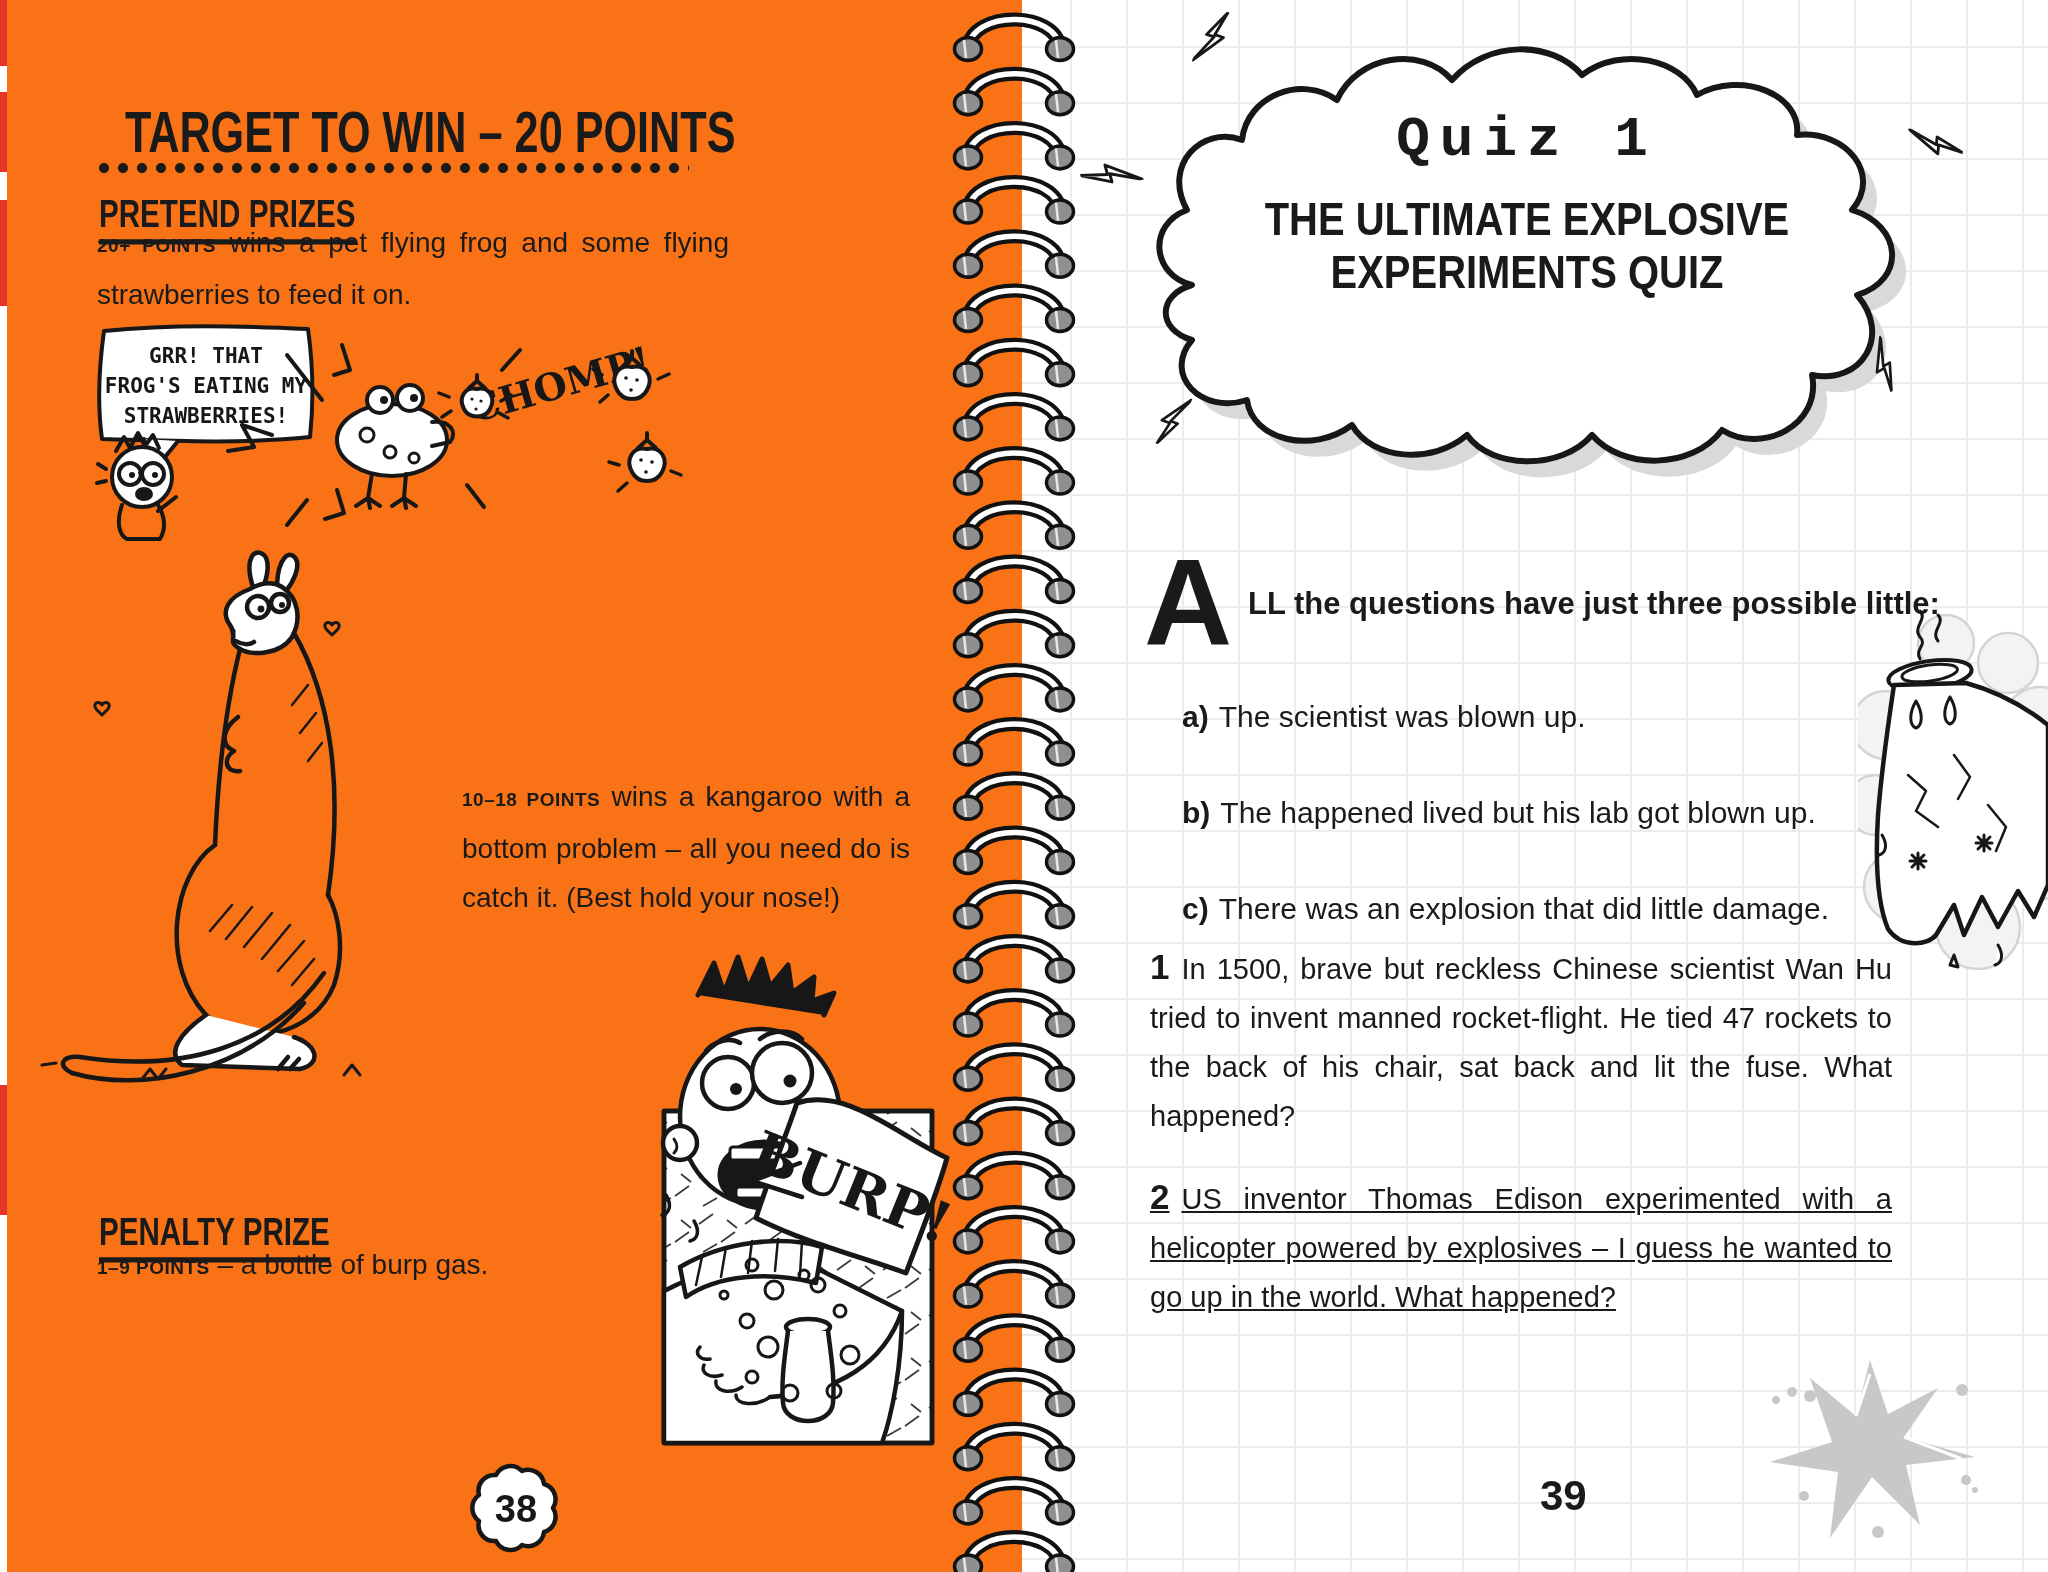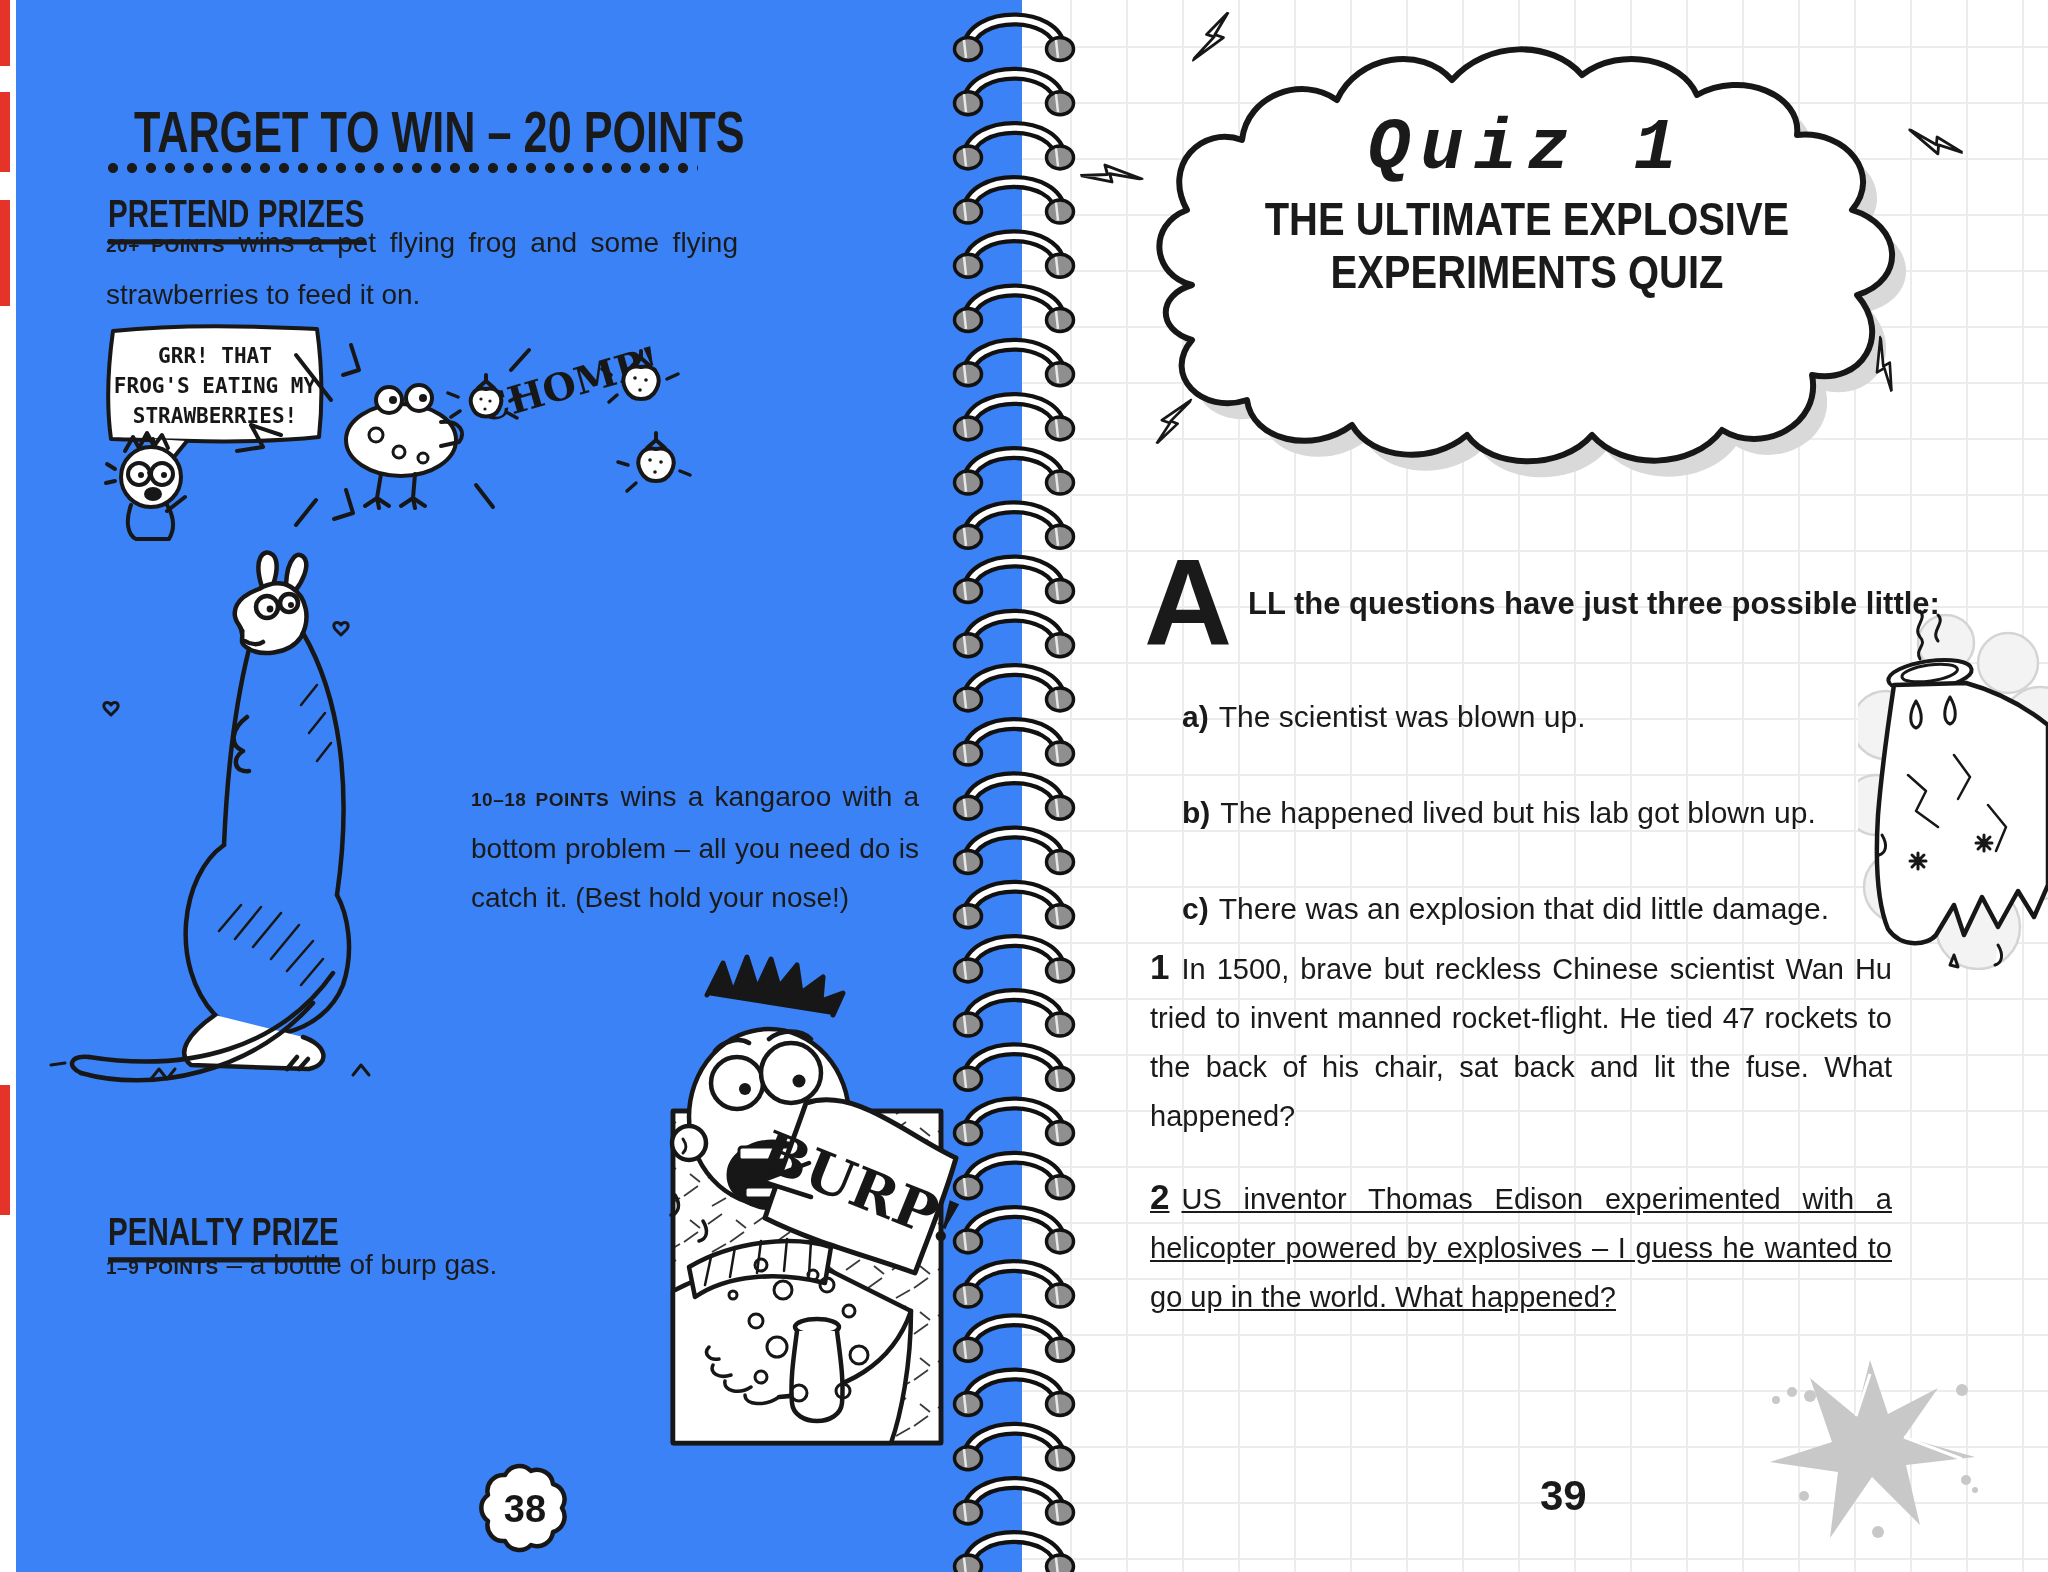--- a/index.html
+++ b/index.html
@@ -14,40 +14,40 @@
            background-size:19px 11px;background-repeat:repeat-x;}
   .para{font-size:28px;line-height:49px;text-align:justify;}
   .para b{font-size:19px;letter-spacing:.5px;}
   .opt{font-size:30px;}
   .opt b{margin-right:10px;}
   .q{font-size:29px;line-height:49px;text-align:justify;}
   .q b{font-size:35px;margin-right:12px;}
   .intro-rest{font-size:31px;font-weight:700;}
   .dropcap{font-size:122px;font-weight:800;line-height:.85;}
   .quiz-label{font-family:"Liberation Mono","DejaVu Sans Mono",monospace;font-weight:700;
-              font-size:72px;letter-spacing:10px;text-align:center;font-style:italic;}
+              font-size:56px;letter-spacing:10px;text-align:center;}
   .quiz-title{font-size:47px;font-weight:800;line-height:53px;text-align:center;}
   .pageno{font-size:42px;font-weight:700;}
   .right-page{background-color:#fff;
       background-image:linear-gradient(#edeceb 2px,transparent 2px),
                        linear-gradient(90deg,#edeceb 2px,transparent 2px);
       background-size:56px 56px;background-position:-8px -10px;}
   svg text{user-select:none;}
 </style>
 </head>
 <body>
 
 <div id="canvas">
 
   <div class="abs" style="left:0;top:0;width:10px;height:66px;background:#e63329"></div>
   <div class="abs" style="left:0;top:92px;width:10px;height:80px;background:#e63329"></div>
   <div class="abs" style="left:0;top:200px;width:10px;height:106px;background:#e63329"></div>
   <div class="abs" style="left:0;top:1085px;width:10px;height:130px;background:#e63329"></div>
 
-  <div class="abs" style="left:16px;top:0;width:1020px;height:1572px;background:#3b82f6;">
+  <div class="abs" style="left:7px;top:0;width:1020px;height:1572px;background:#f97316;">
 
     <div class="abs" style="left:118px;top:100px;">
       <span class="big-title cond-l">TARGET TO WIN – 20 POINTS</span>
     </div>
     <div class="abs dotline" style="left:92px;top:163px;width:590px;"></div>
 
     <div class="abs" style="left:92px;top:192px;">
       <span class="sub-head cond-l">PRETEND PRIZES</span>
     </div>
 

